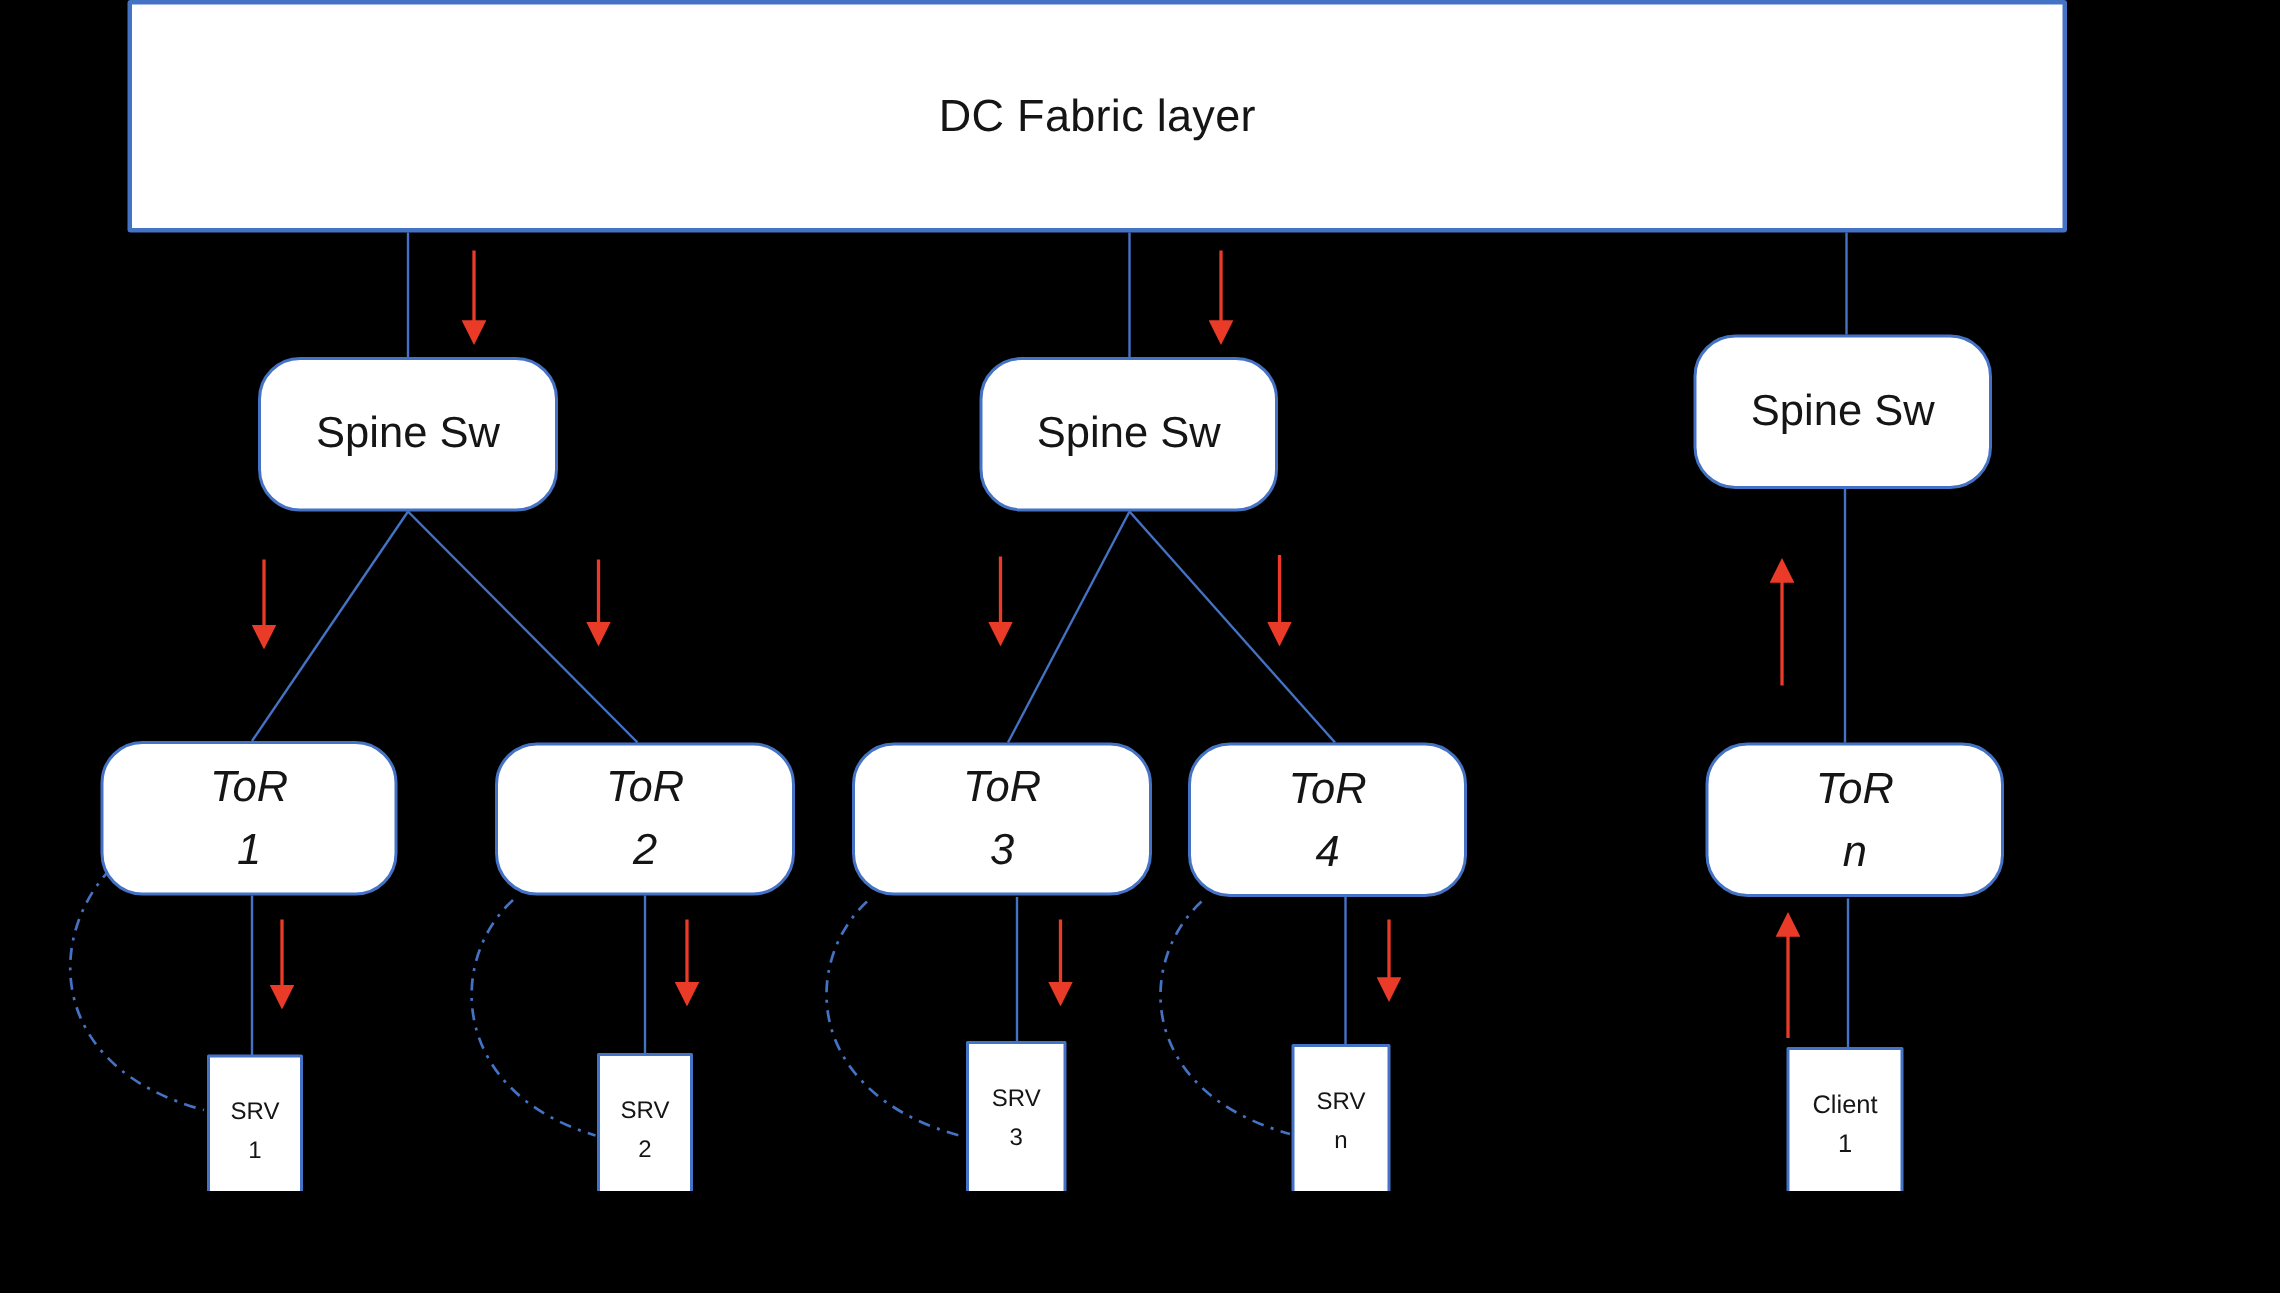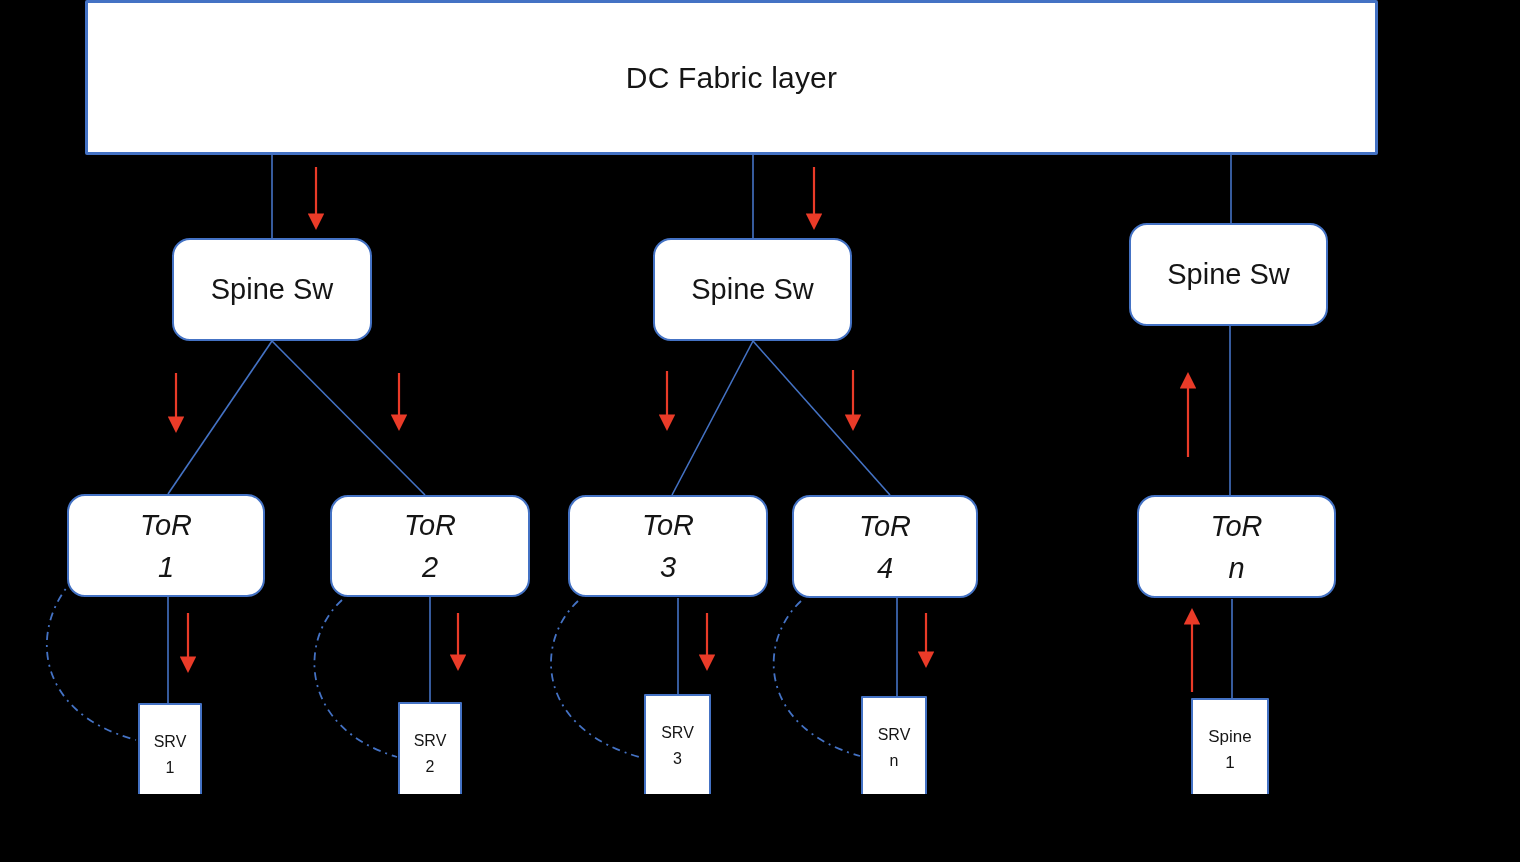--- a/index.html
+++ b/index.html
@@ -34,21 +34,21 @@
     box-sizing:border-box;
     z-index:2;
   }
   .fabric{
     border-width:3px;
     border-radius:2px;
     font-size:30px;
     letter-spacing:0.2px;
   }
   .switch{
-    border-radius:18px;
+    border-radius:28px;
     font-size:29px;
   }
   .switch .l1, .switch .l2{ line-height:42px;font-style:italic; }
   .endpoint{
     border-radius:1px;
     font-size:16px;
     justify-content:center;
   }
   .endpoint .l1, .endpoint .l2{ line-height:26px; }
 </style>
@@ -157,17 +157,17 @@
   </div>
   <div class="node endpoint" style="left:644px; top:694px; width:67px; height:104px;">
     <span class="l1">SRV</span>
     <span class="l2">3</span>
   </div>
   <div class="node endpoint" style="left:861px; top:696px; width:66px; height:103px;">
     <span class="l1">SRV</span>
     <span class="l2">n</span>
   </div>
   <div class="node endpoint" style="left:1191px; top:698px; width:78px; height:103px; font-size:17px;">
-    <span class="l1">Spine</span>
+    <span class="l1">Client</span>
     <span class="l2">1</span>
   </div>
 
 </div>
 
 </body></html>

